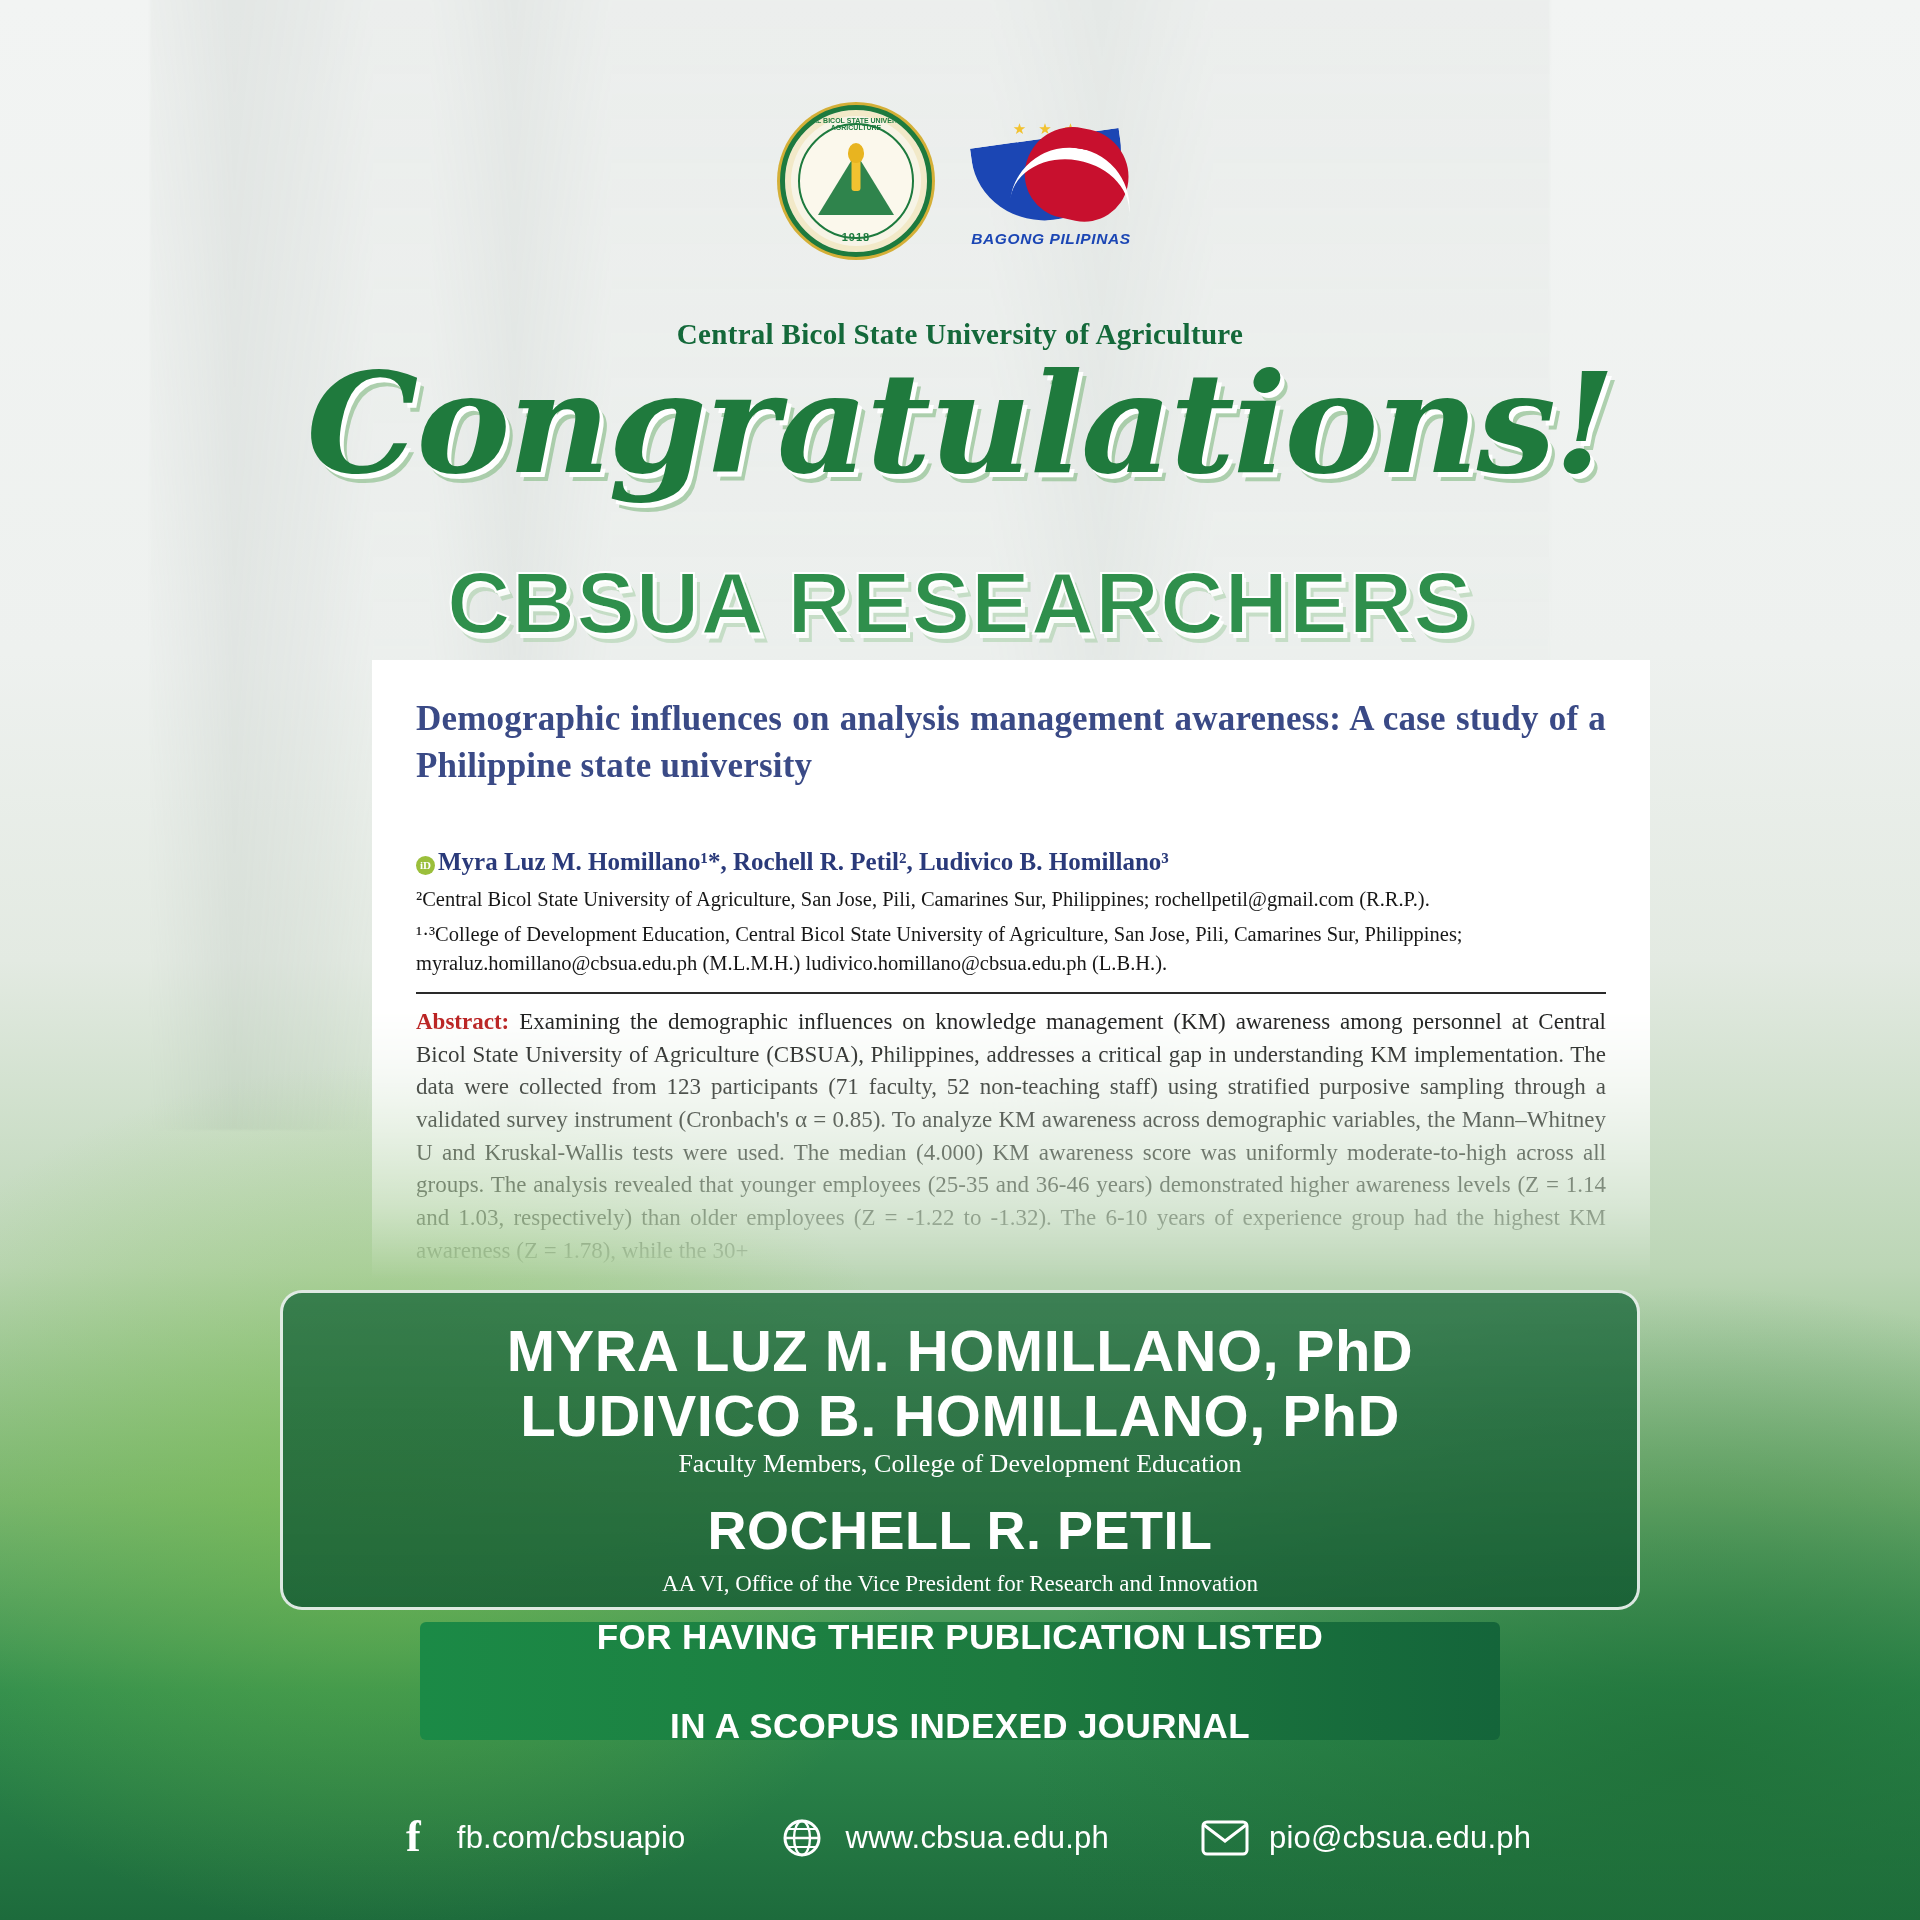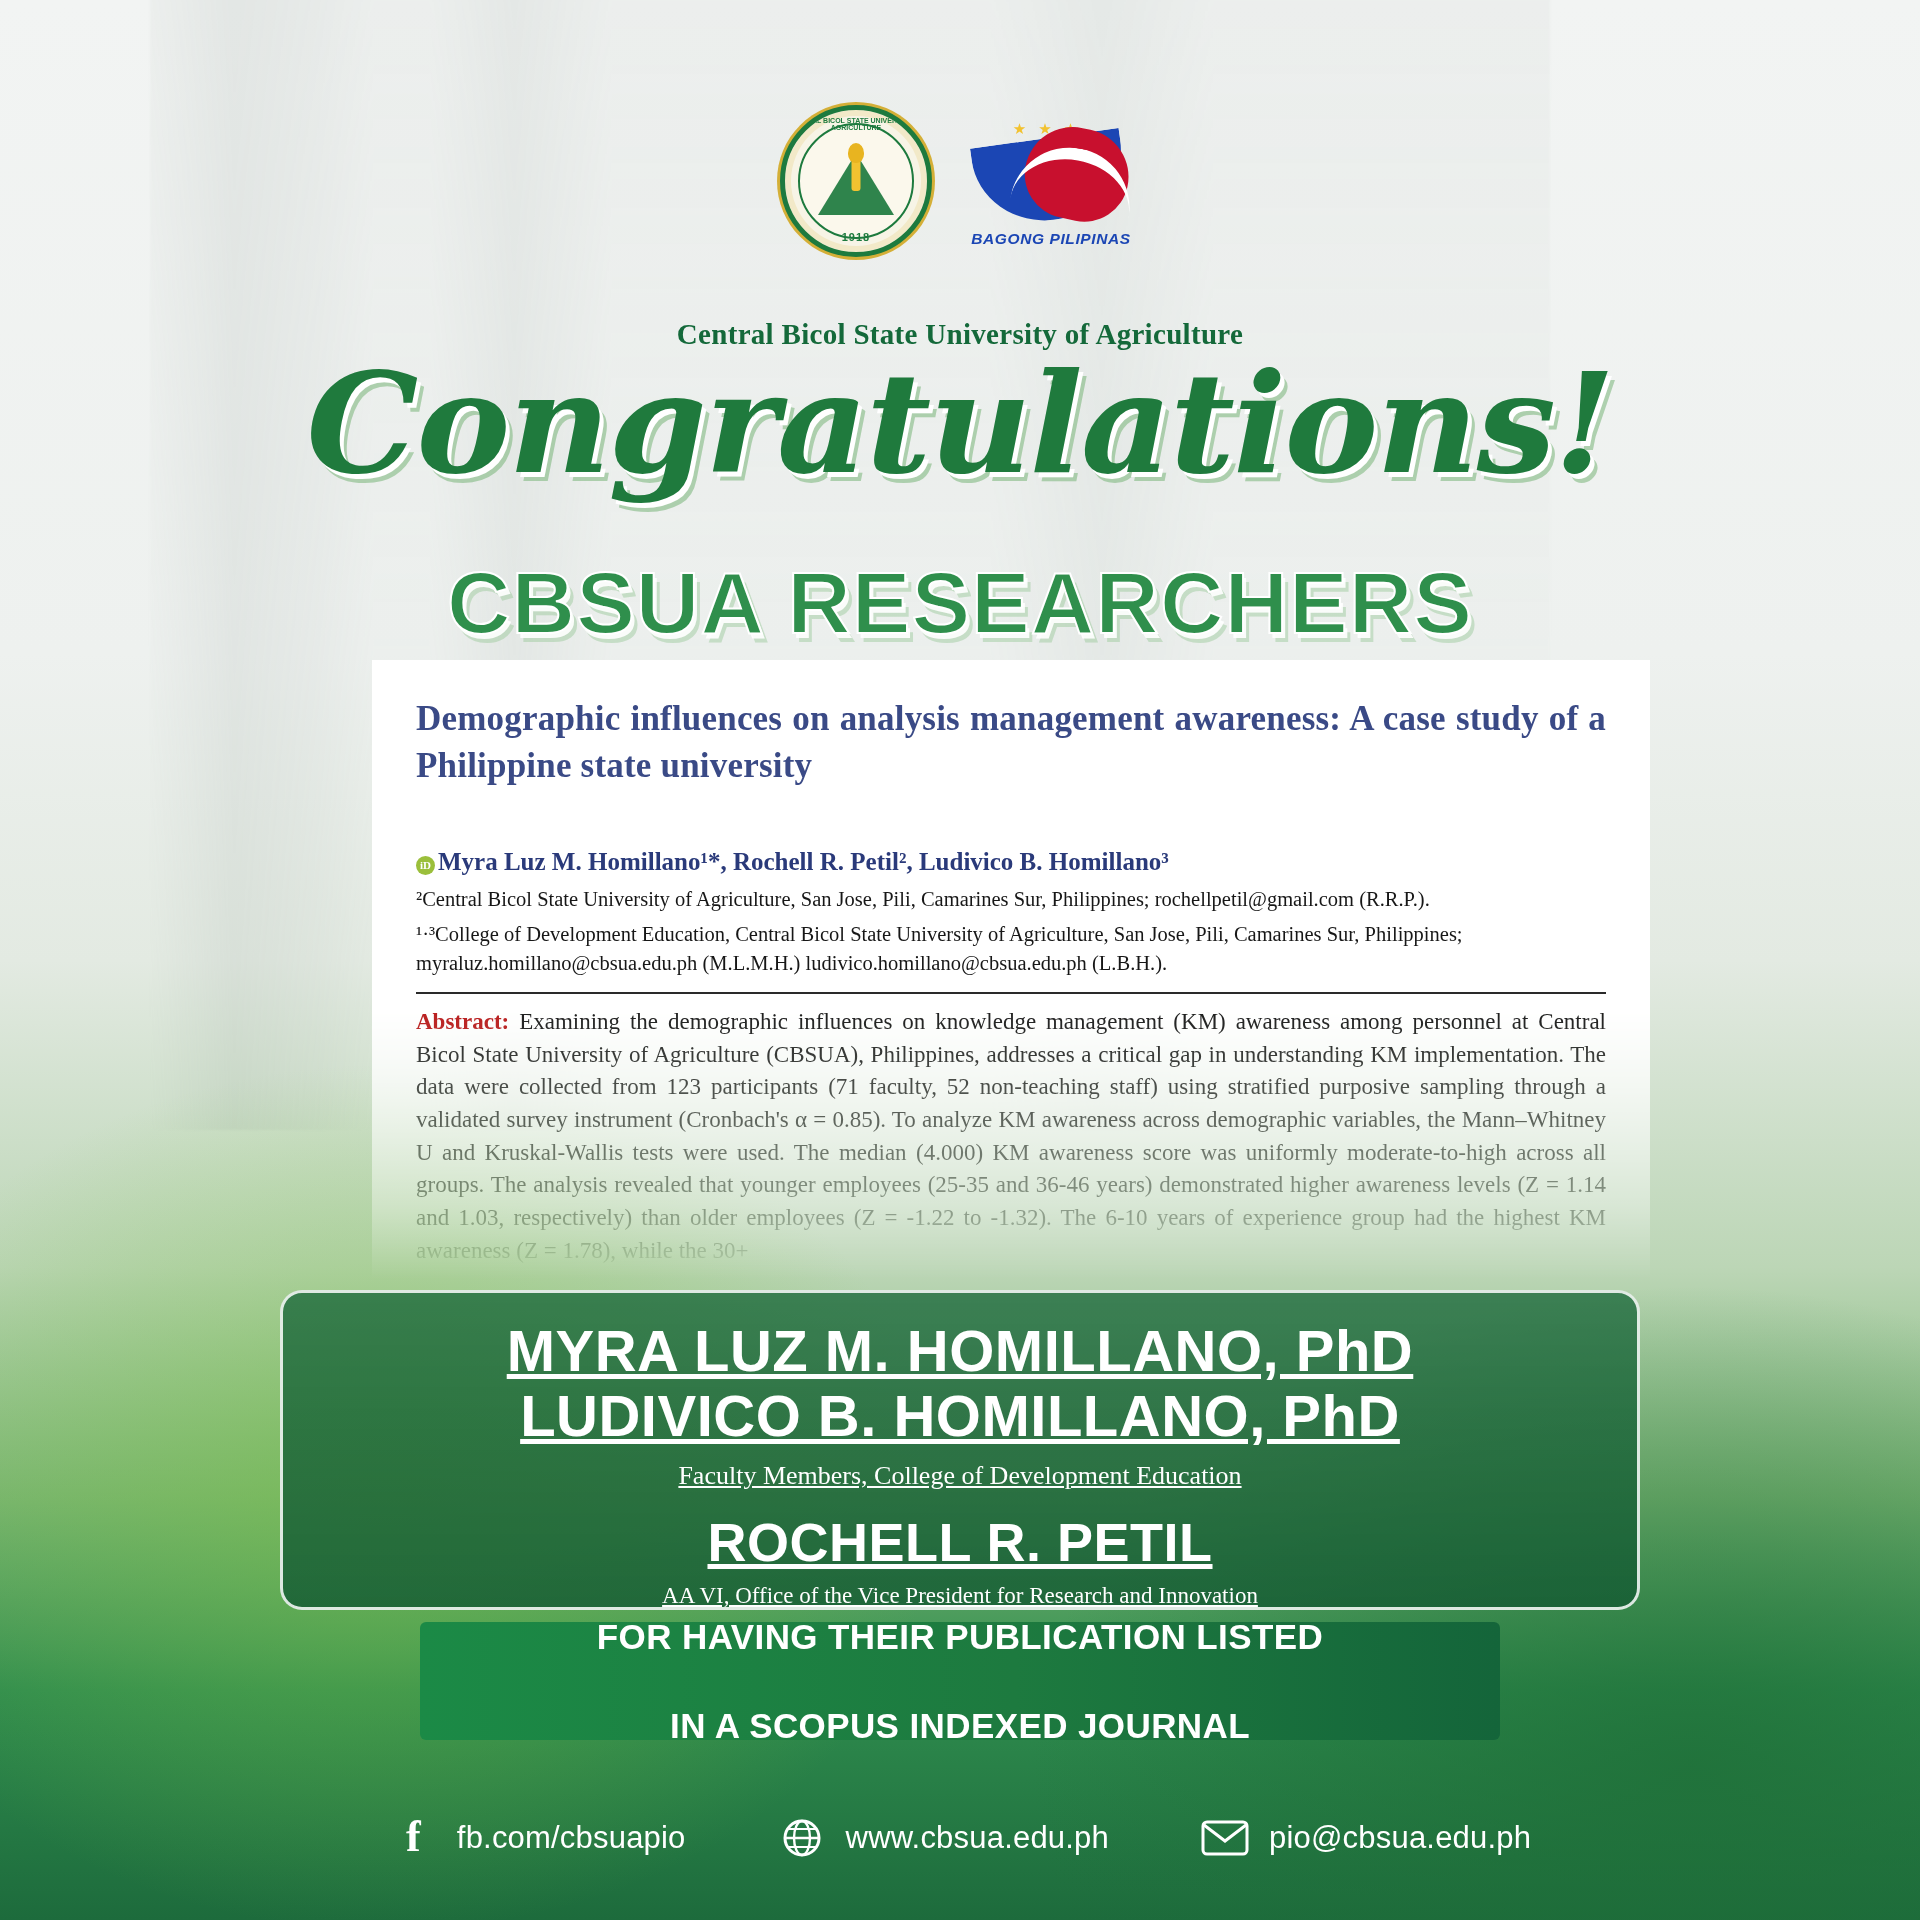--- a/index.html
+++ b/index.html
@@ -177,26 +177,25 @@
   .paper-abstract b { color: #b91c1c; }
 
   
   .card {
     position: absolute; left: 280px; top: 1290px; width: 1360px; height: 320px;
     border: 3px solid rgba(255,255,255,.85);
     border-radius: 22px;
     background: linear-gradient(180deg, rgba(26,104,58,.78) 0%, rgba(22,92,52,.84) 100%);
     color: #fff; text-align: center;
     padding-top: 26px;
-    text-decoration: underline;
   }
   .name-1, .name-2 {
     font-size: 58px; font-weight: bold; letter-spacing: .5px; line-height: 1.12;
   }
-  .role-1 { font-family: "Liberation Serif", serif; font-size: 26px; margin-top: 12px; }
+  .role-1 { font-family: "Liberation Serif", serif; font-size: 26px; }
   .name-3 { font-size: 54px; font-weight: bold; margin-top: 20px; letter-spacing: .5px; }
   .role-2 { font-family: "Liberation Serif", serif; font-size: 23px; margin-top: 10px; }
 
   
   .banner {
     position: absolute; left: 420px; top: 1622px; width: 1080px; height: 118px;
     background: linear-gradient(90deg, #1b8a46 0%, #1d7a3f 55%, #14653a 100%);
     border-radius: 6px;
     display: flex; flex-direction: column; align-items: center; justify-content: center;
     color: #fff; text-align: center; gap: 46px;

